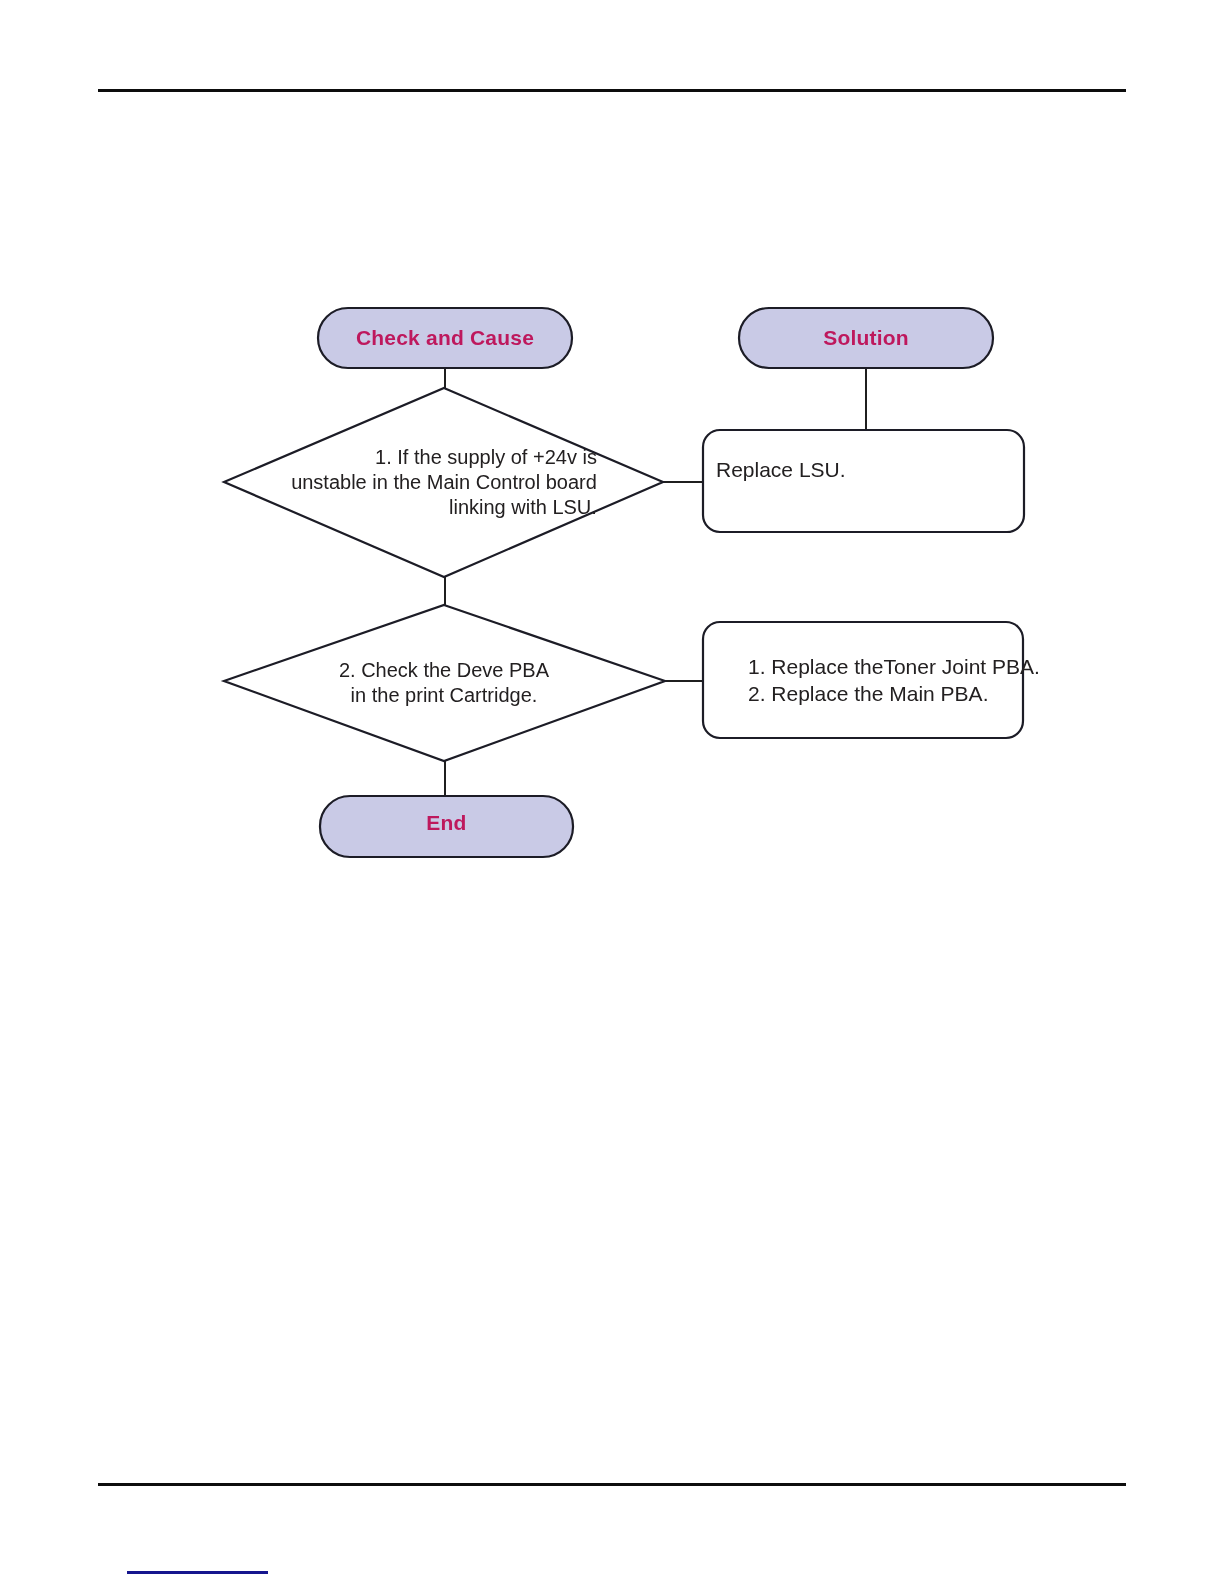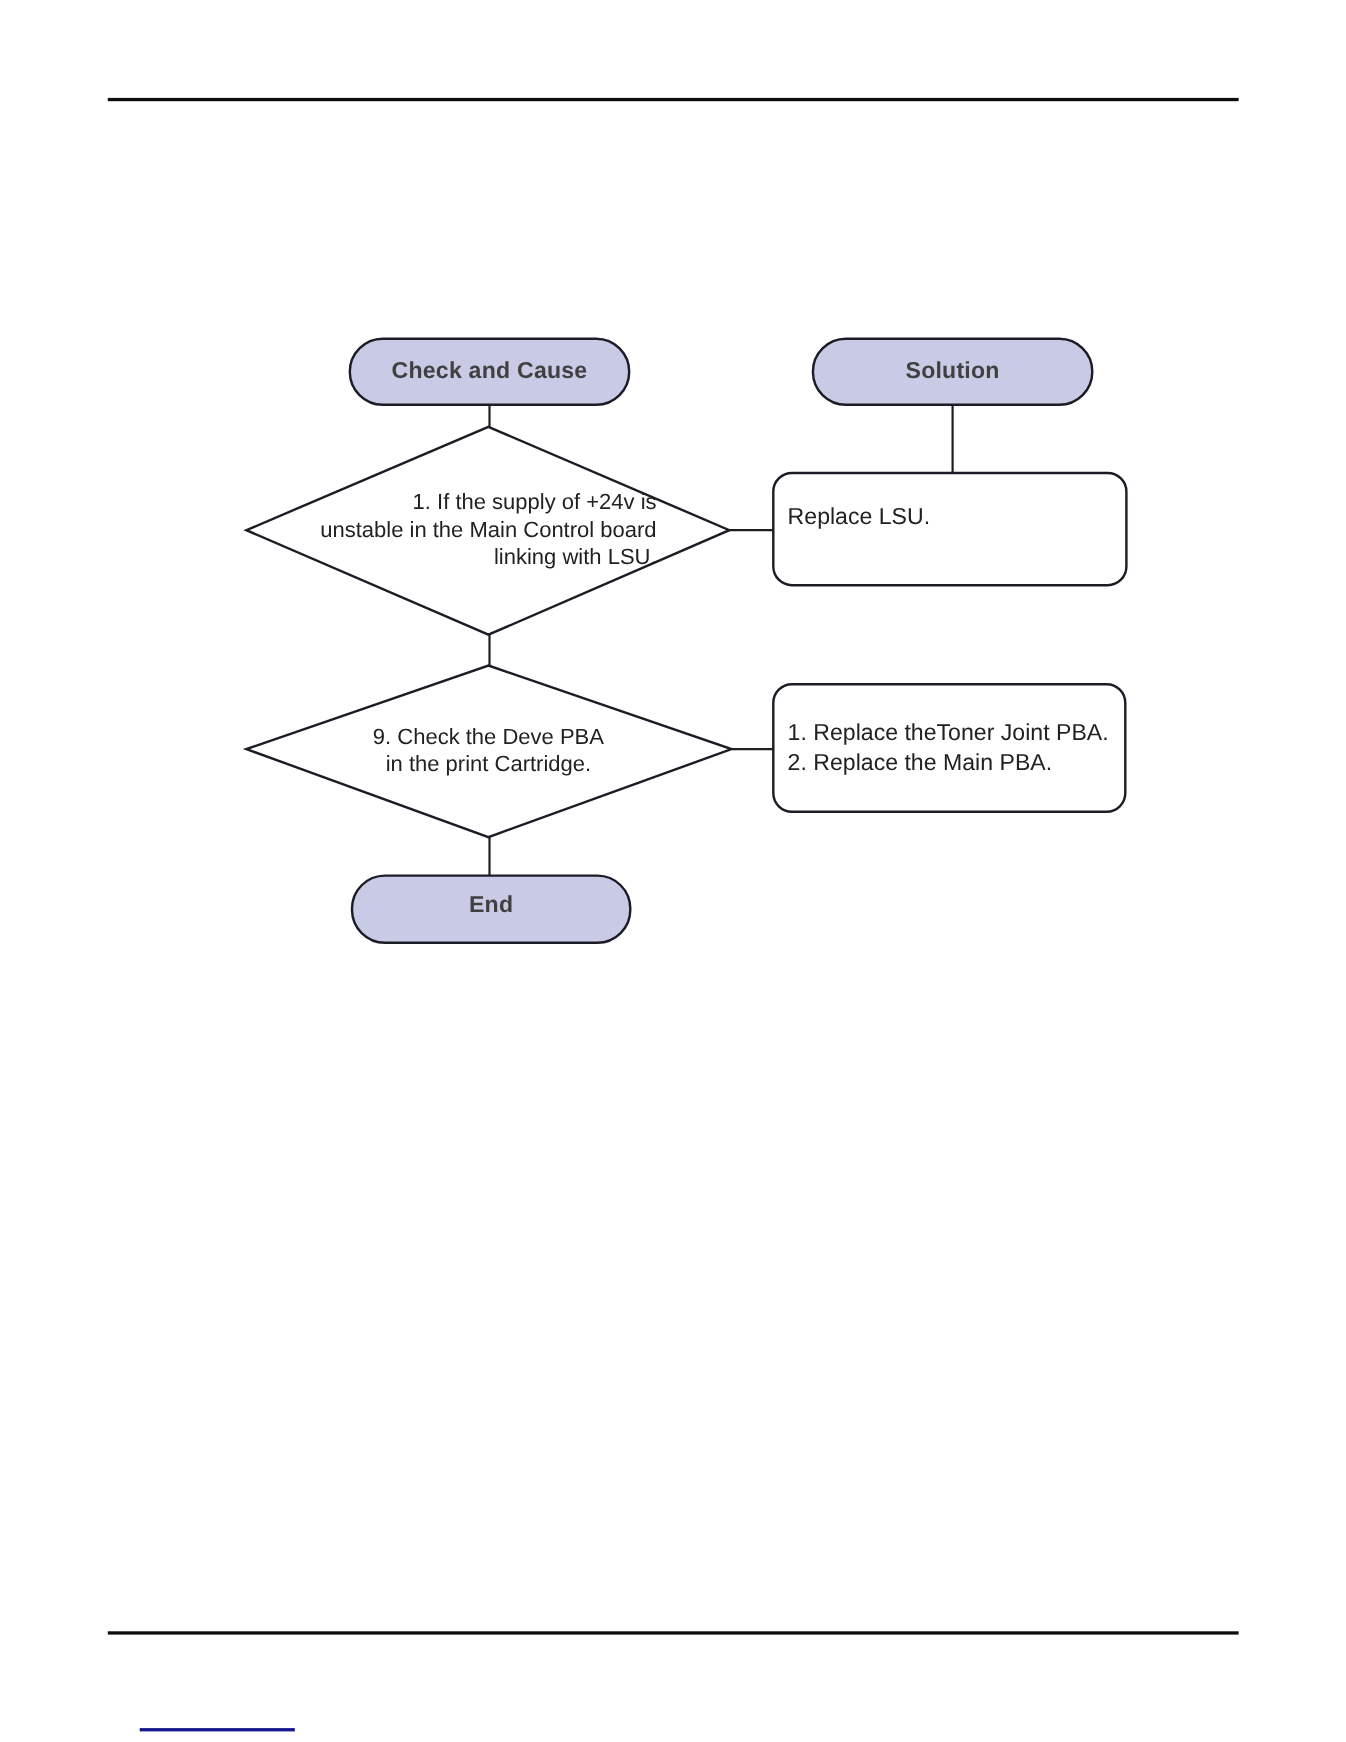--- a/index.html
+++ b/index.html
@@ -28,21 +28,21 @@
   .node-label {
     position: absolute;
     display: flex; align-items: center; justify-content: center;
     text-align: center;
     white-space: pre-line;
     color: #232021;
   }
   .terminator-label {
     font-weight: bold;
     font-size: 21px;
-    color: #404040;
+    color: #be185d;
     letter-spacing: 0.2px;
   }
   .decision-label { font-size: 20px; line-height: 25px; }
   .process-label  {
     justify-content: flex-start;
     text-align: left;
     font-size: 21px;
     line-height: 27px;
   }
 </style>
@@ -76,24 +76,24 @@
   <div class="node-label terminator-label" style="left:318px; top:308px; width:254px; height:60px;">Check and Cause</div>
 
   <div class="node-label terminator-label" style="left:739px; top:308px; width:254px; height:60px;">Solution</div>
 
   <div class="node-label decision-label" style="left:244px; top:388px; width:400px; height:189px;text-align:right;">1. If the supply of +24v is
 unstable in the Main Control board
 linking with LSU.</div>
 
   <div class="node-label process-label" style="left:716px; top:430px; width:295px; height:78px;">Replace LSU.</div>
 
-  <div class="node-label decision-label" style="left:244px; top:605px; width:400px; height:156px;">9. Check the Deve PBA
+  <div class="node-label decision-label" style="left:244px; top:605px; width:400px; height:156px;">2. Check the Deve PBA
 in the print Cartridge.</div>
 
-  <div class="node-label process-label" style="left:716px; top:622px; width:295px; height:116px;">1. Replace theToner Joint PBA.
+  <div class="node-label process-label" style="left:748px; top:622px; width:295px; height:116px;">1. Replace theToner Joint PBA.
 2. Replace the Main PBA.</div>
 
   <div class="node-label terminator-label" style="left:320px; top:796px; width:253px; height:53px;">End</div>
 
   <div class="rule rule-bottom"></div>
 
   <div class="footer-link"></div>
 
 </div>
 

